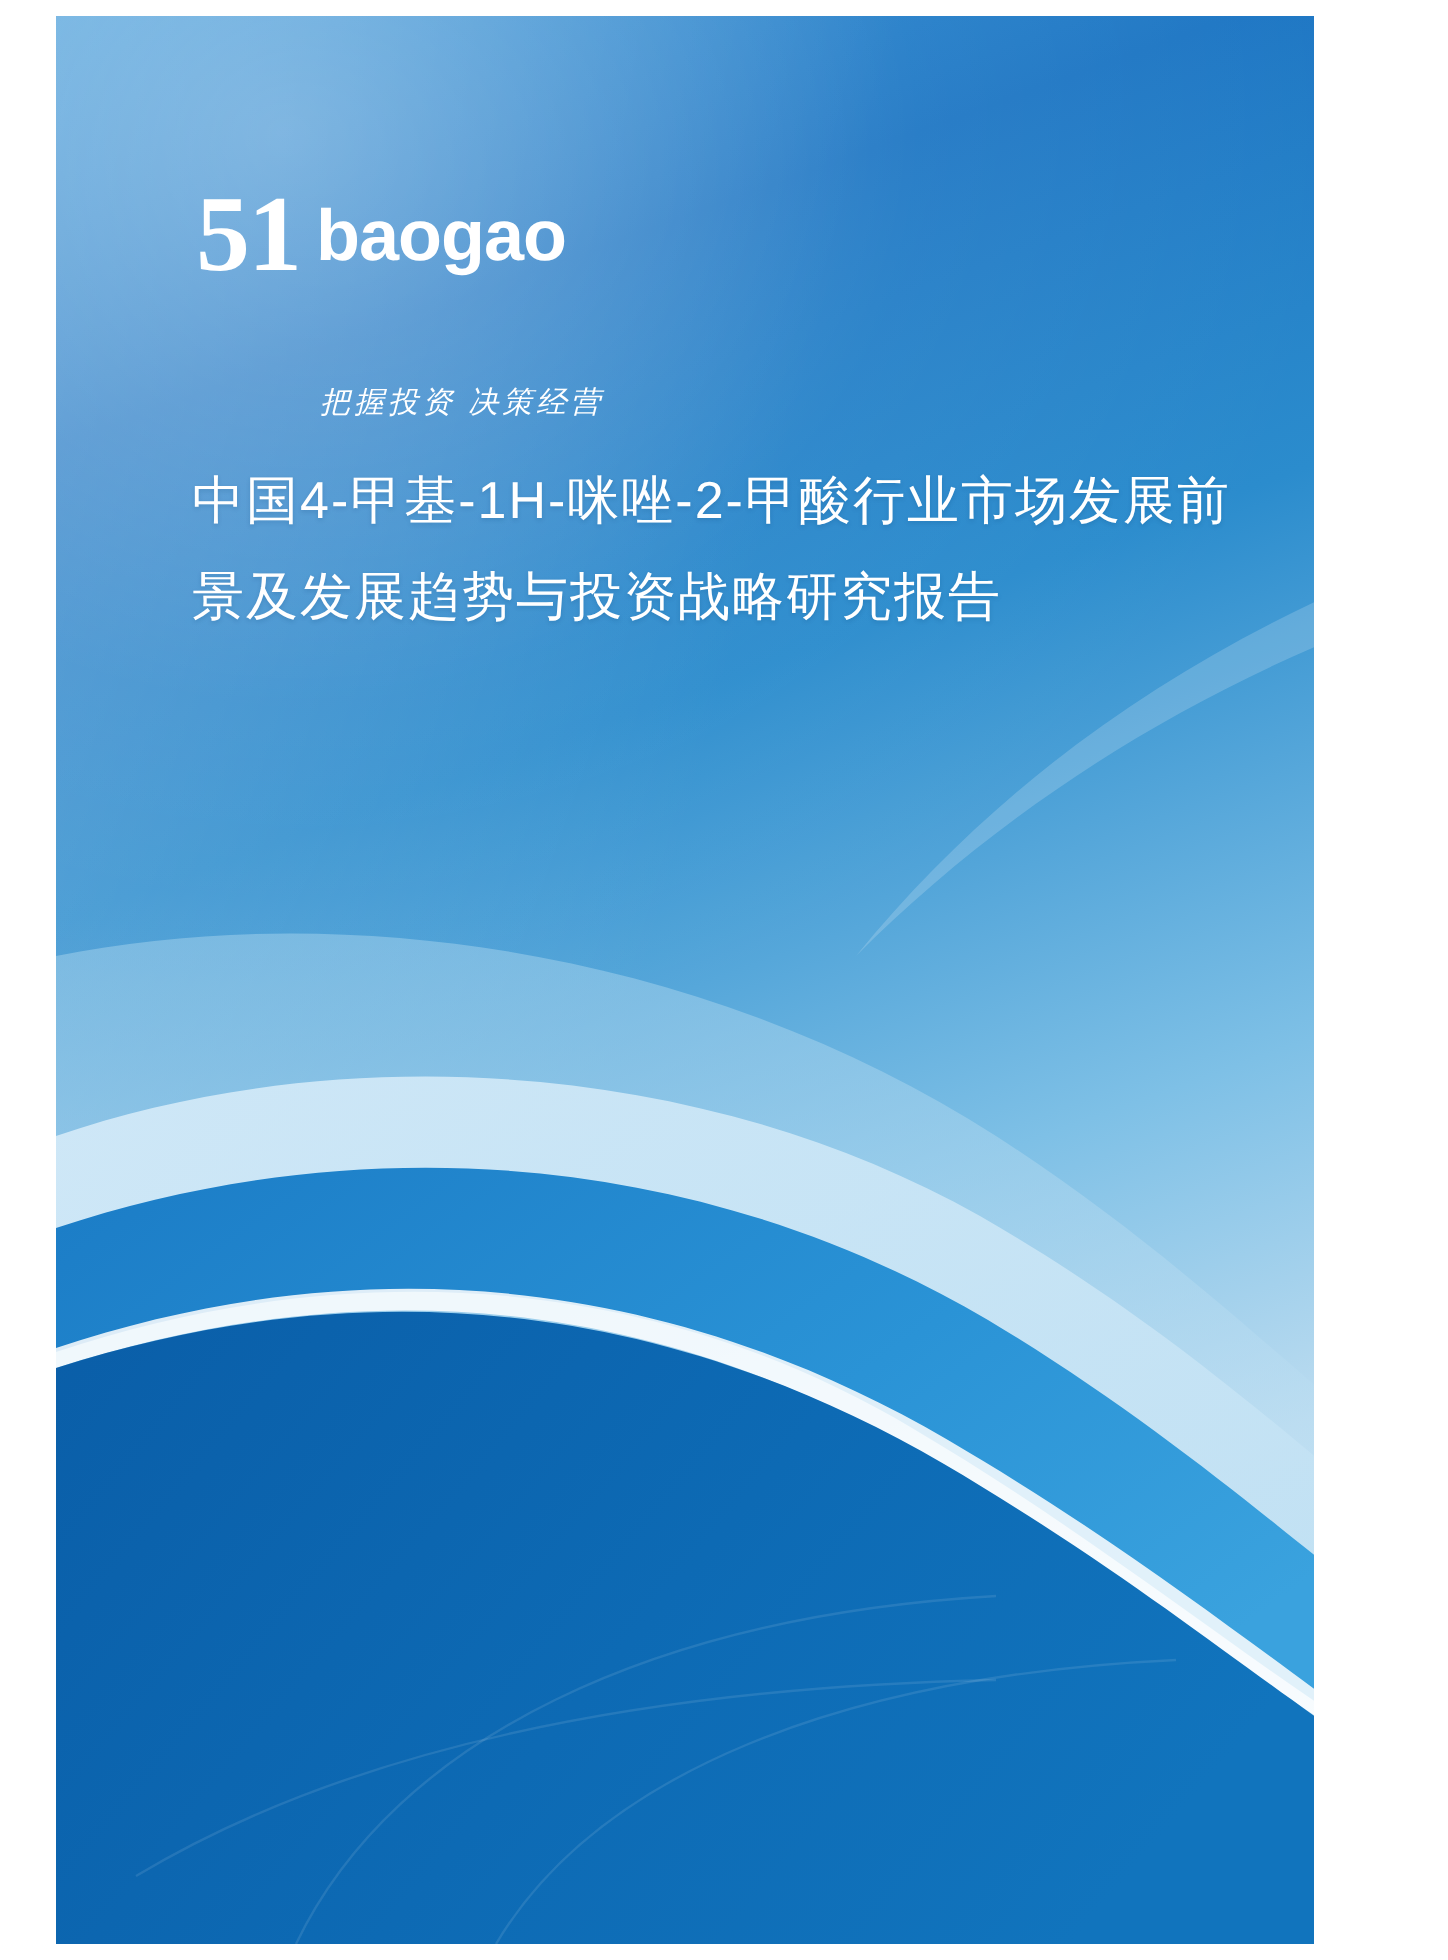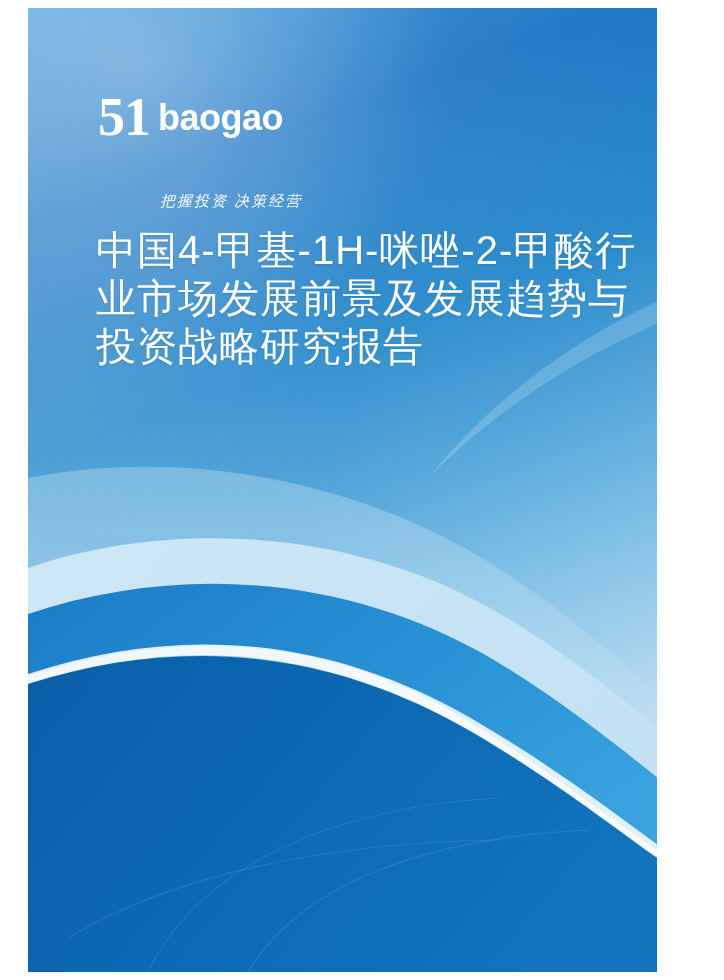--- a/index.html
+++ b/index.html
@@ -81,21 +81,21 @@
     font-style: italic;
     font-family: "Liberation Sans", sans-serif;
     margin-top: 44px;
   }
   .title {
     position: absolute;
     left: 68px;
     top: 218px;
     width: 545px;
     color: #ffffff;
-    font-size: 40px;
+    font-size: 26px;
     line-height: 48px;
     letter-spacing: 1px;
     font-family: "Liberation Sans", sans-serif;
     font-weight: 400;
     text-shadow: 0 1px 2px rgba(10,60,110,0.18);
   }
 </style>
 </head>
 <body>
 

